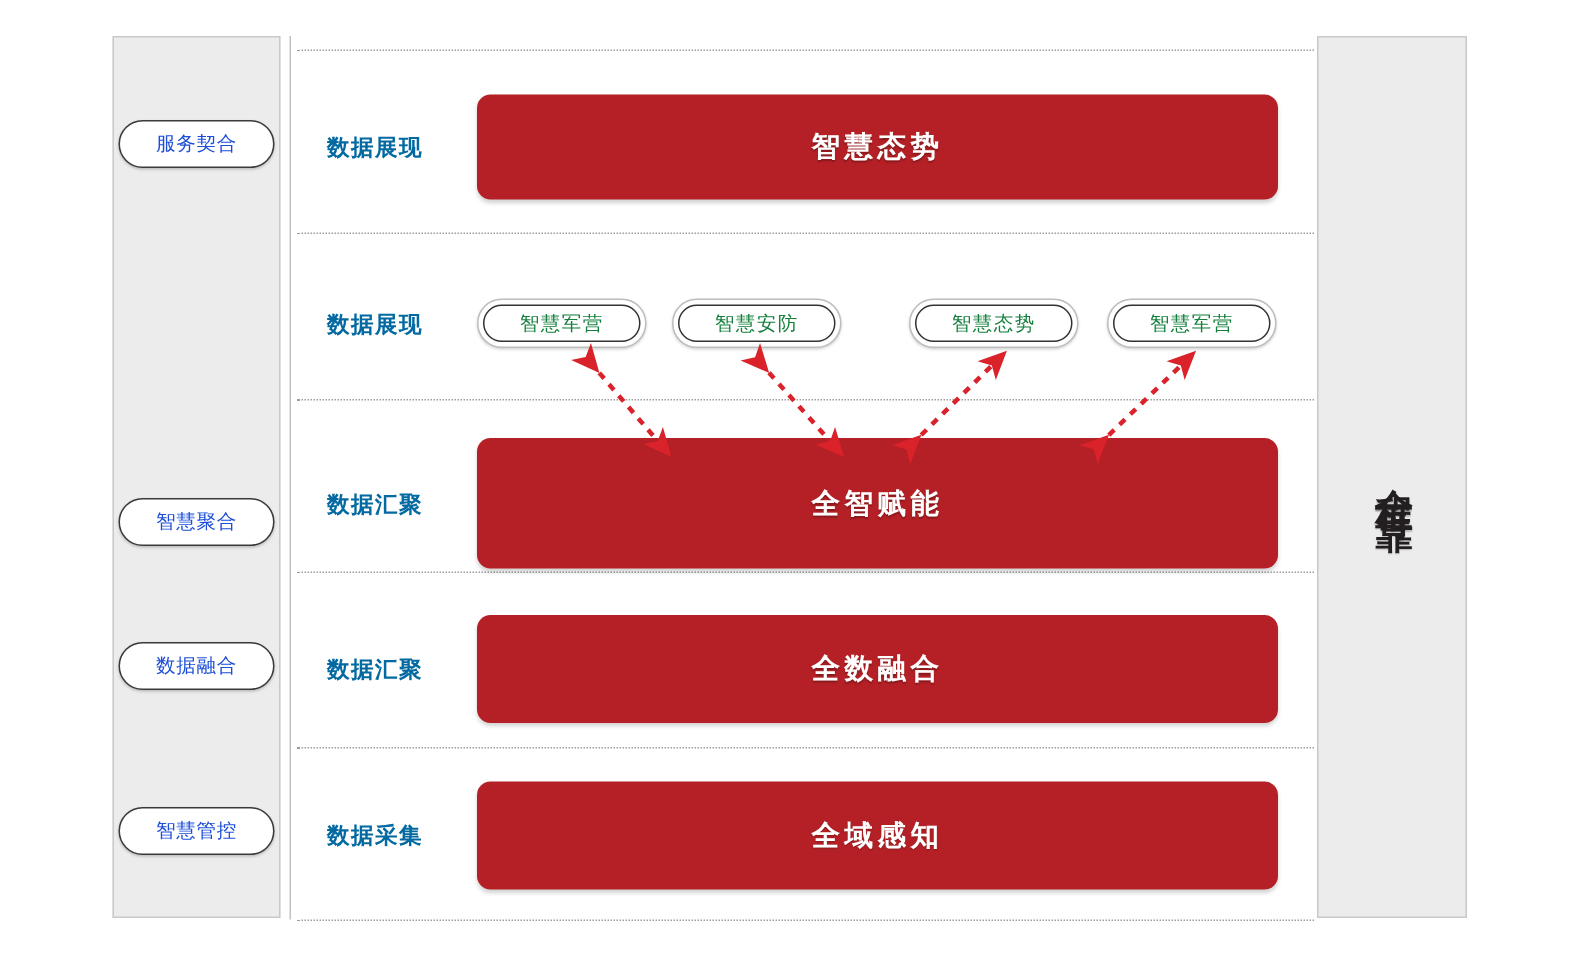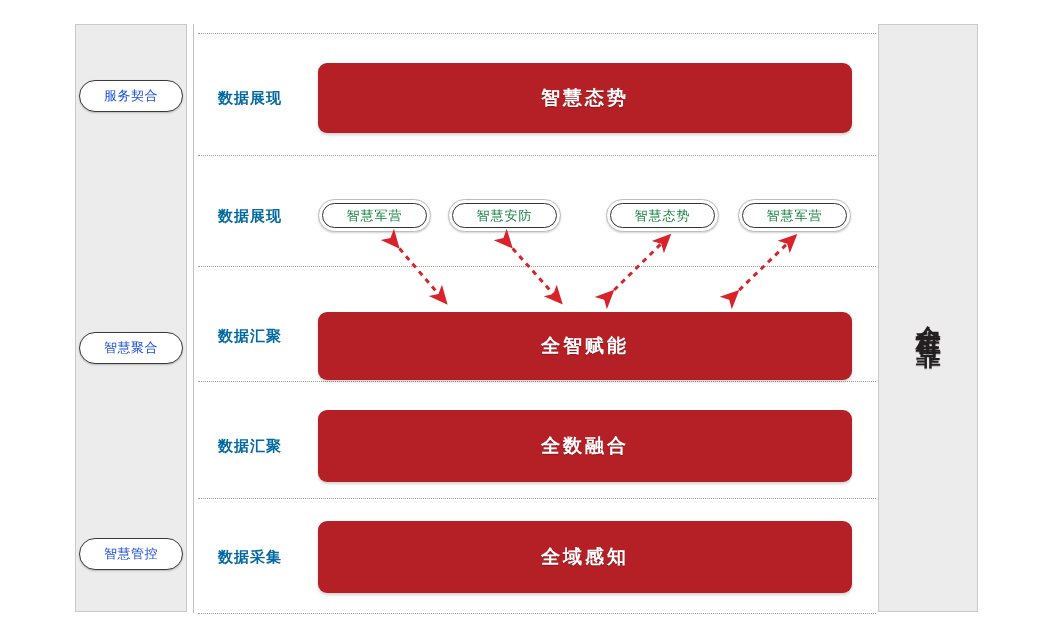--- a/index.html
+++ b/index.html
@@ -170,20 +170,23 @@
 <div id="canvas">
 
   <div class="left-panel"></div>
 
   <div class="stage-pill" style="top:80px">
       <span>服务契合</span>
     </div>
   <div class="stage-pill" style="top:332px">
       <span>智慧聚合</span>
     </div>
+  <div class="stage-pill" style="top:428px">
+      <span>数据融合</span>
+    </div>
   <div class="stage-pill" style="top:538px">
       <span>智慧管控</span>
     </div>
 
   <div class="content-rule"></div>
 
   <div class="row-sep" style="top:33px"></div>
   <div class="row-sep" style="top:155px"></div>
   <div class="row-sep" style="top:266px"></div>
   <div class="row-sep" style="top:381px"></div>
@@ -192,21 +195,21 @@
 
   <div class="layer-label" style="top:89px">数据展现</div>
   <div class="layer-label" style="top:207px">数据展现</div>
   <div class="layer-label" style="top:327px">数据汇聚</div>
   <div class="layer-label" style="top:437px">数据汇聚</div>
   <div class="layer-label" style="top:548px">数据采集</div>
 
   <div class="red-bar" style="top:63px;height:70px">
       <span>智慧态势</span>
     </div>
-  <div class="red-bar" style="top:312px;height:68px">
+  <div class="red-bar" style="top:292px;height:87px">
       <span>全智赋能</span>
     </div>
   <div class="red-bar" style="top:410px;height:72px">
       <span>全数融合</span>
     </div>
   <div class="red-bar" style="top:521px;height:72px">
       <span>全域感知</span>
     </div>
 
   <div class="app-pill" style="left:318px;width:113px">

